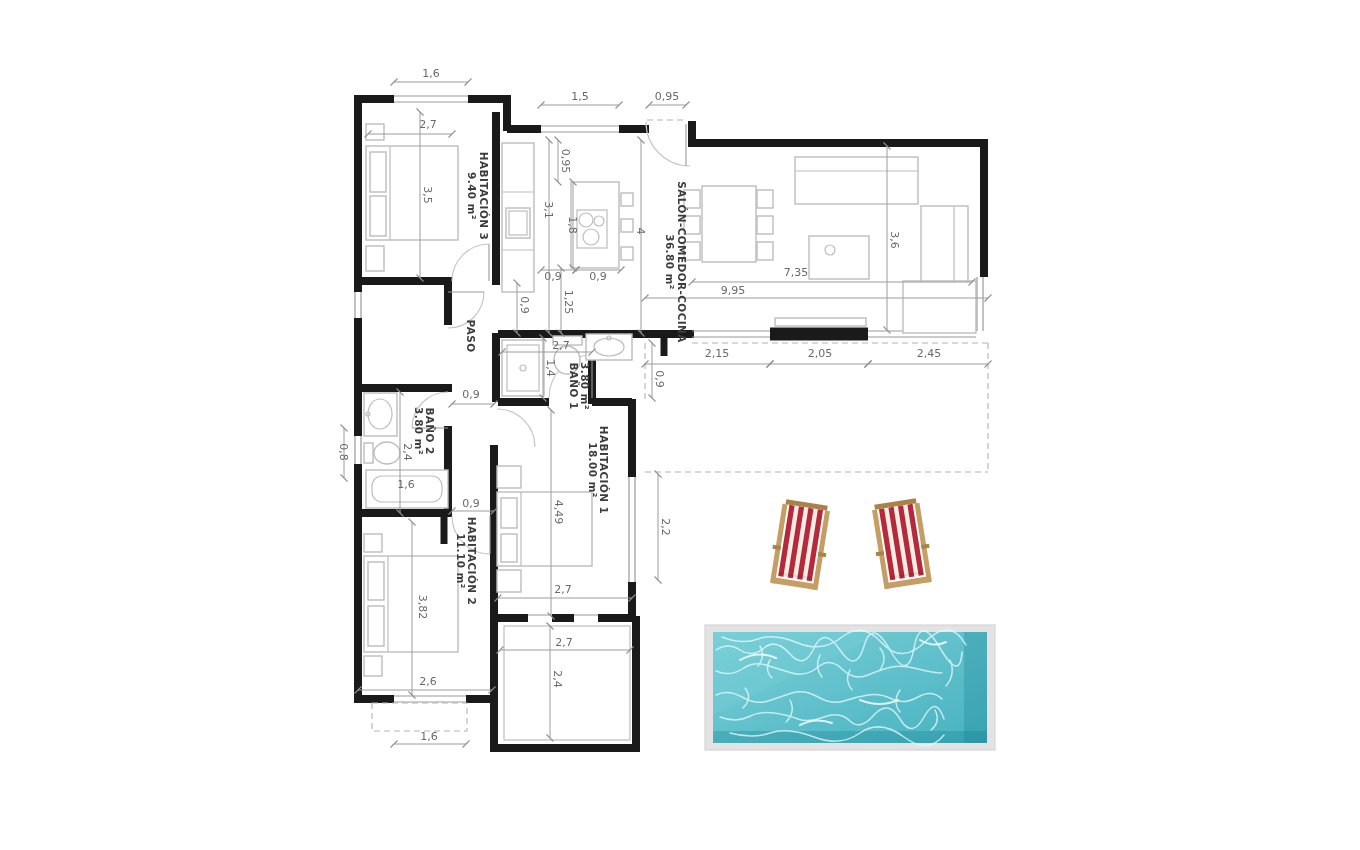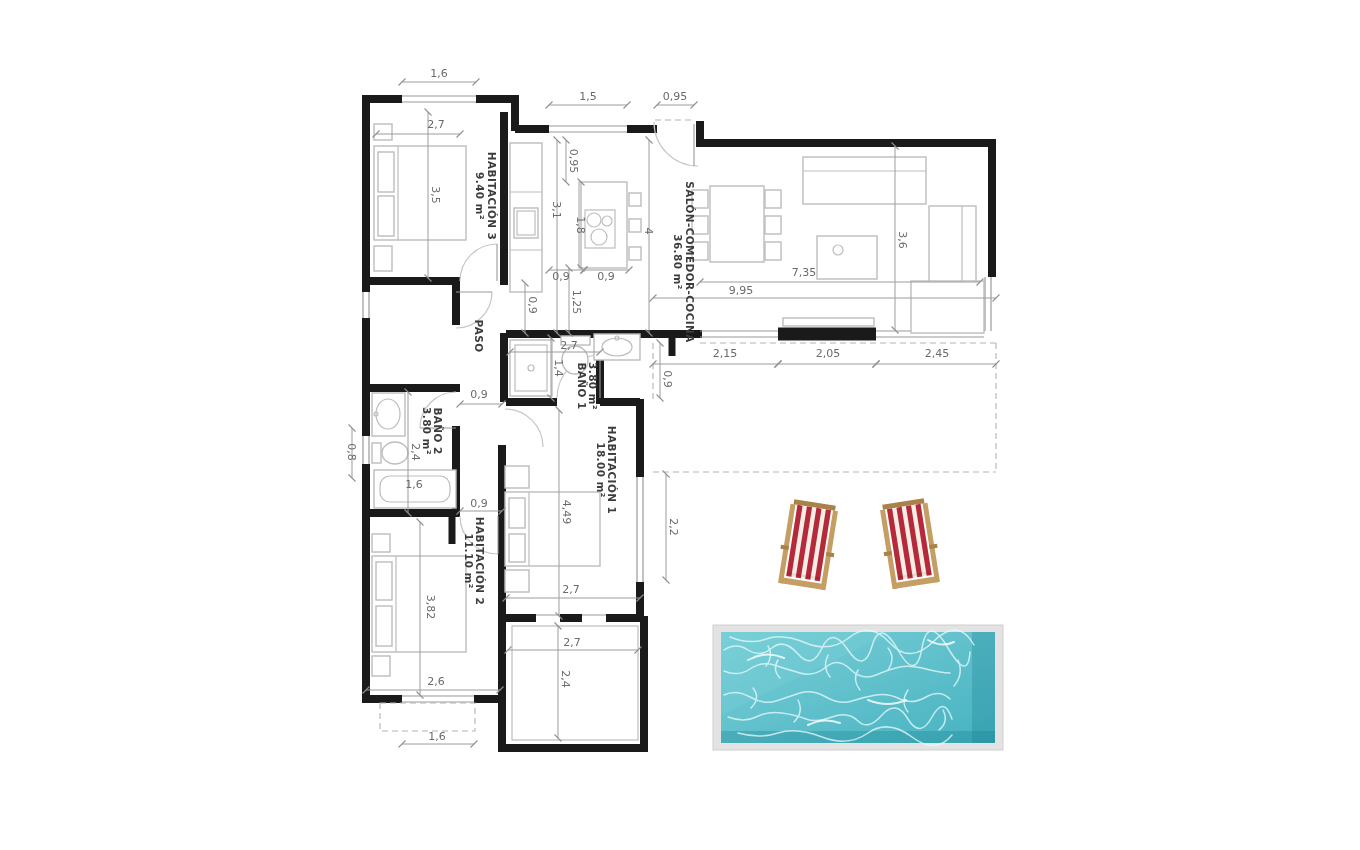--- a/index.html
+++ b/index.html
@@ -1,17 +1,17 @@
 <!DOCTYPE html>
 <html><head>
 <meta charset="utf-8">
 <style>
   html,body{margin:0;padding:0;background:#ffffff;}
   .stage{position:relative;width:1252px;height:850px;background:#ffffff;overflow:hidden;
-         font-family:"DejaVu Sans", sans-serif;padding-left:8px;}
+         font-family:"DejaVu Sans", sans-serif;}
   svg text{font-family:"DejaVu Sans", sans-serif;}
   .dim{marker-start:url(#tick);marker-end:url(#tick);}
   .dimtxt{font-size:11px;fill:#6a6a6a;}
   .roomtxt{font-size:10.5px;font-weight:bold;fill:#3c3c3c;letter-spacing:.4px;}
   .thinln{stroke:#9a9a9a;stroke-width:1.2;fill:none;}
   .furn{stroke:#bdbdbd;stroke-width:1.4;fill:#ffffff;}
   .furnl{stroke:#bdbdbd;stroke-width:1.2;fill:none;}
   .arc{stroke:#c6c6c6;stroke-width:1.2;fill:none;}
   .leaf{stroke:#9a9a9a;stroke-width:1.1;fill:none;}
   .dash{stroke:#b3b3b3;stroke-width:1.1;fill:none;stroke-dasharray:6 4;}

